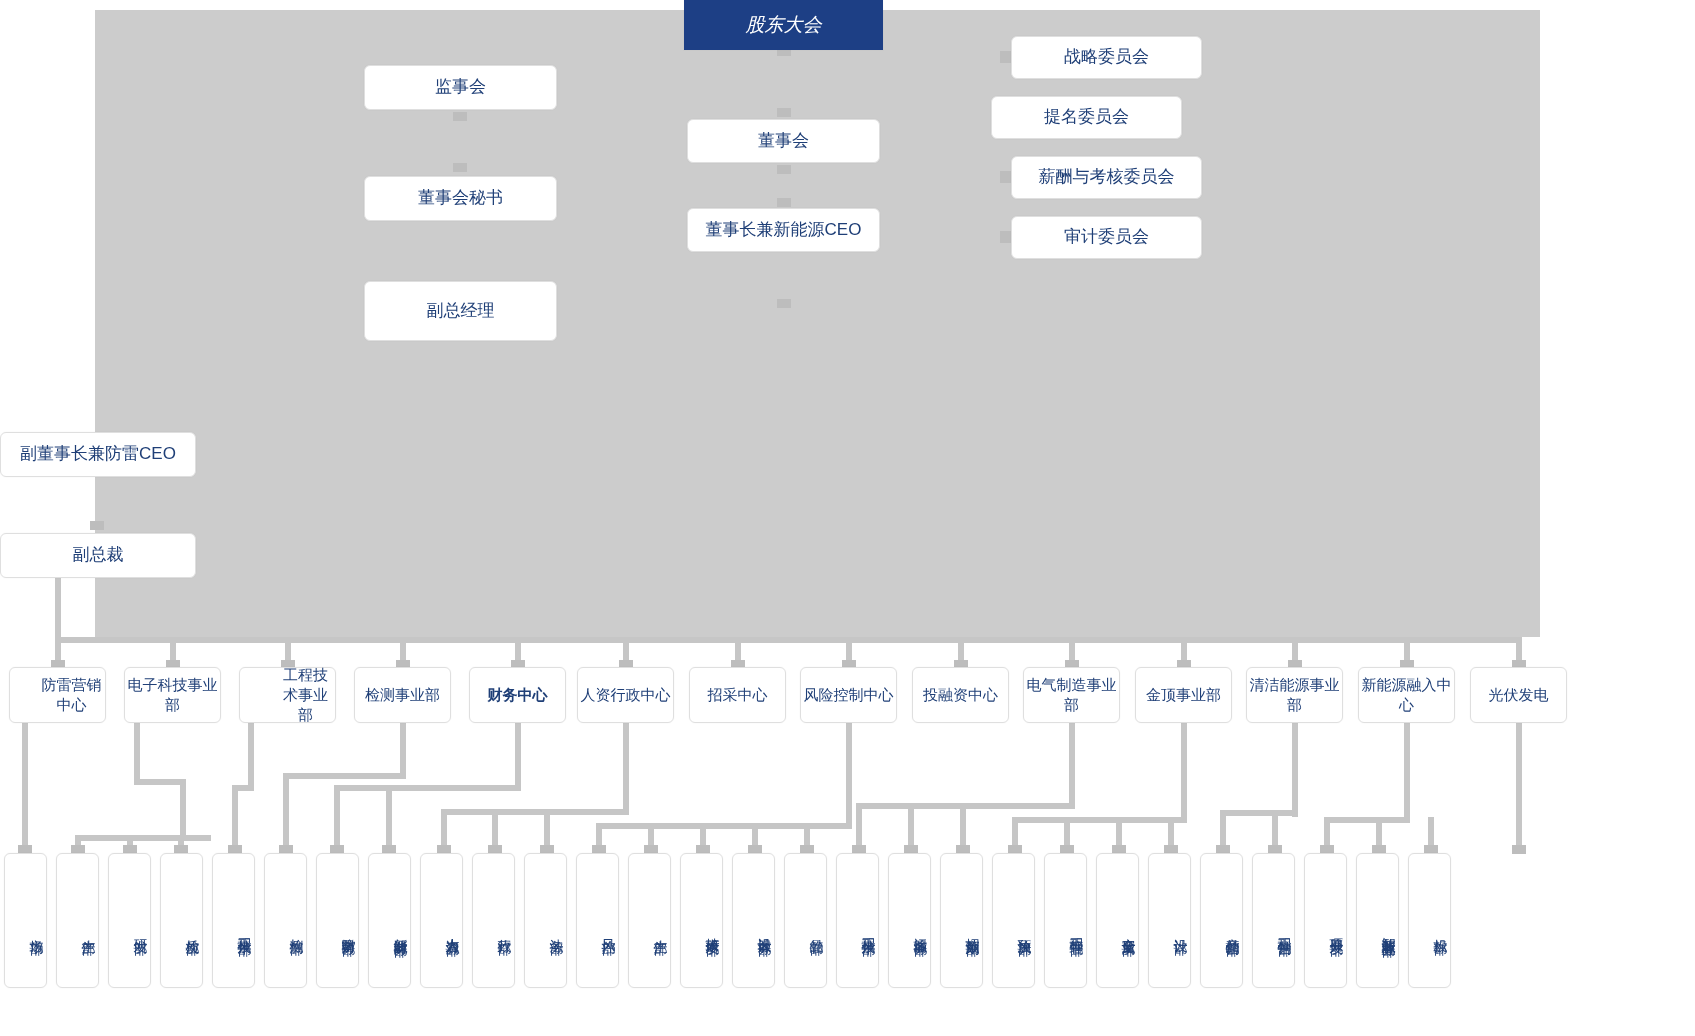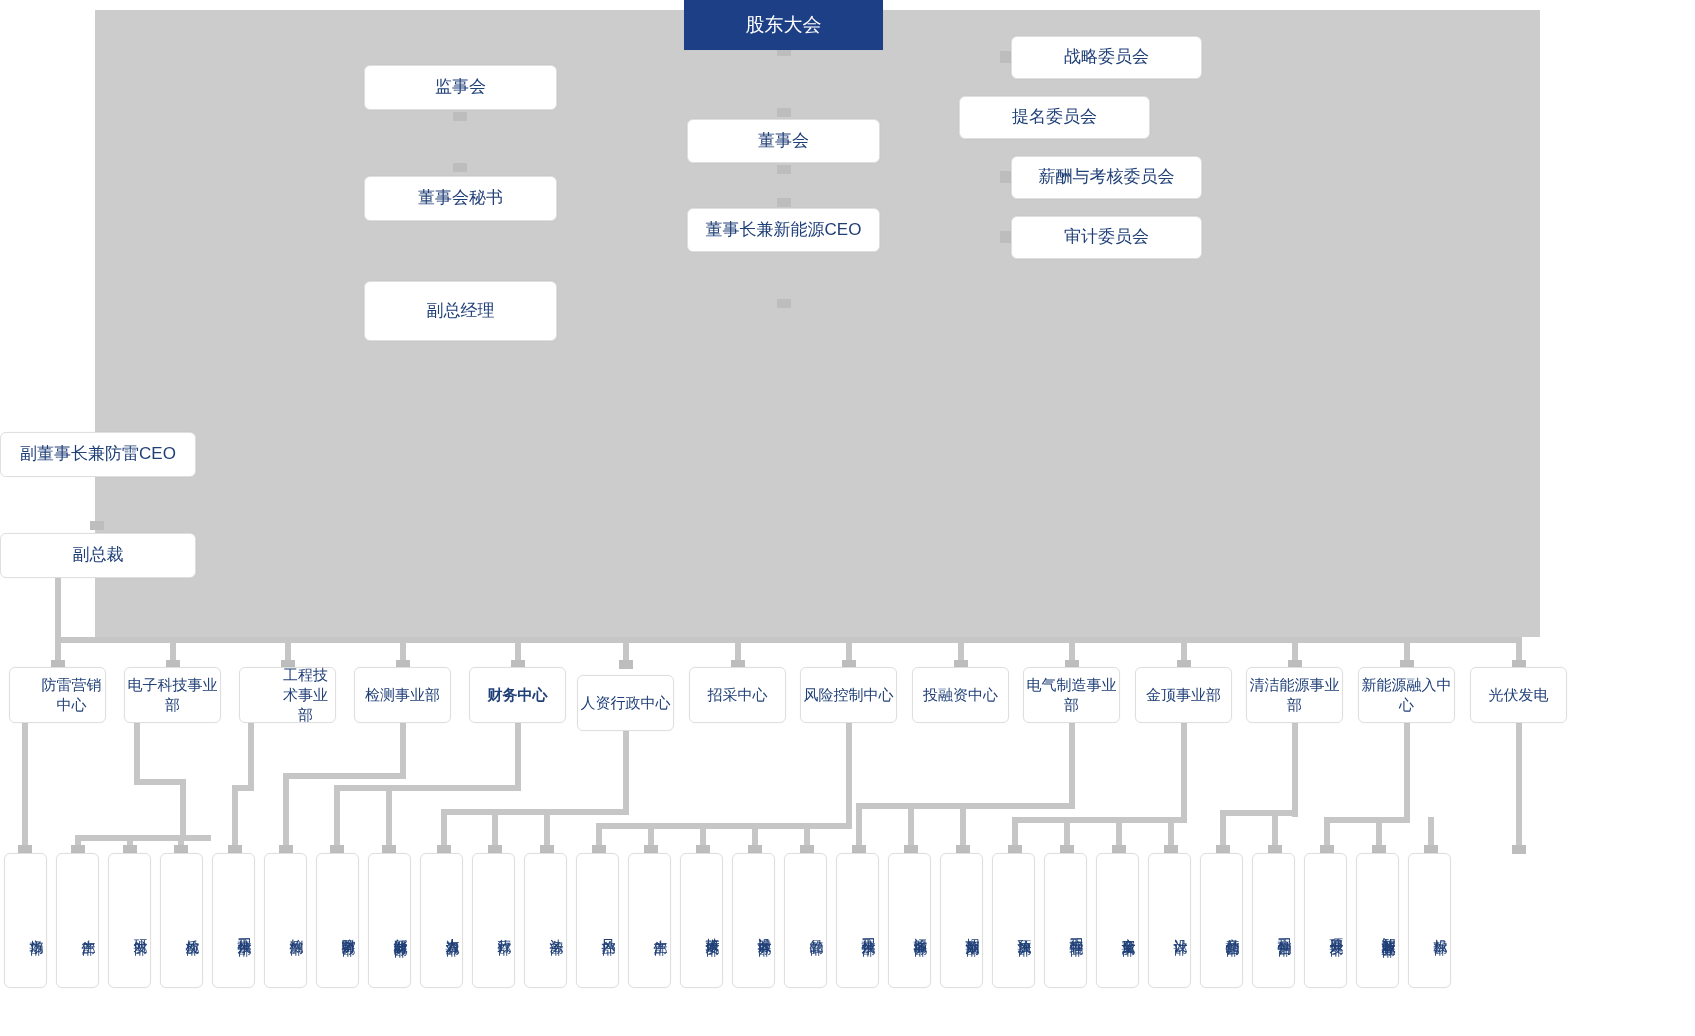--- a/index.html
+++ b/index.html
@@ -189,43 +189,43 @@
   <div class="stub" style="left:1060px;top:845px;"></div>
   <div class="stub" style="left:1112px;top:845px;"></div>
   <div class="stub" style="left:1164px;top:845px;"></div>
   <div class="stub" style="left:1216px;top:845px;"></div>
   <div class="stub" style="left:1268px;top:845px;"></div>
   <div class="stub" style="left:1320px;top:845px;"></div>
   <div class="stub" style="left:1372px;top:845px;"></div>
   <div class="stub" style="left:1424px;top:845px;"></div>
   <div class="stub" style="left:1512px;top:845px;"></div>
 
-  <div class="node root" style="left:684px;top:0px;width:199px;height:50px;">股东大会</div>
+  <div class="node root" style="left:684px;top:0px;width:199px;height:50px;font-style:italic;">股东大会</div>
 
   <div class="node lvl1" style="left:687px;top:119px;width:193px;height:44px;">董事会</div>
   <div class="node lvl1" style="left:687px;top:208px;width:193px;height:44px;">董事长兼新能源CEO</div>
 
   <div class="node lvl1" style="left:364px;top:65px;width:193px;height:45px;">监事会</div>
   <div class="node lvl1" style="left:364px;top:176px;width:193px;height:45px;">董事会秘书</div>
   <div class="node lvl1" style="left:364px;top:281px;width:193px;height:60px;text-align:center;">副总经理</div>
 
   <div class="node lvl1" style="left:1011px;top:36px;width:191px;height:43px;">战略委员会</div>
-  <div class="node lvl1" style="left:959px;top:96px;width:191px;height:43px;">提名委员会</div>
+  <div class="node lvl1" style="left:991px;top:96px;width:191px;height:43px;">提名委员会</div>
   <div class="node lvl1" style="left:1011px;top:156px;width:191px;height:43px;">薪酬与考核委员会</div>
   <div class="node lvl1" style="left:1011px;top:216px;width:191px;height:43px;">审计委员会</div>
 
   <div class="node lvl1" style="left:0px;top:432px;width:196px;height:45px;">副董事长兼防雷CEO</div>
   <div class="node lvl1" style="left:0px;top:533px;width:196px;height:45px;">副总裁</div>
 
   <div class="node lvl2" style="left:9px;top:667px;width:97px;height:56px;padding-left:28px;">防雷营销中心</div>
   <div class="node lvl2" style="left:124px;top:667px;width:97px;height:56px;">电子科技事业部</div>
   <div class="node lvl2" style="left:239px;top:667px;width:97px;height:56px;padding-left:36px;">工程技术事业部</div>
   <div class="node lvl2" style="left:354px;top:667px;width:97px;height:56px;">检测事业部</div>
   <div class="node lvl2" style="left:469px;top:667px;width:97px;height:56px;font-weight:bold;">财务中心</div>
-  <div class="node lvl2" style="left:577px;top:667px;width:97px;height:56px;margin-top:8px;">人资行政中心</div>
+  <div class="node lvl2" style="left:577px;top:667px;width:97px;height:56px;">人资行政中心</div>
   <div class="node lvl2" style="left:689px;top:667px;width:97px;height:56px;">招采中心</div>
   <div class="node lvl2" style="left:800px;top:667px;width:97px;height:56px;text-align:right;">风险控制中心</div>
   <div class="node lvl2" style="left:912px;top:667px;width:97px;height:56px;">投融资中心</div>
   <div class="node lvl2" style="left:1023px;top:667px;width:97px;height:56px;">电气制造事业部</div>
   <div class="node lvl2" style="left:1135px;top:667px;width:97px;height:56px;">金顶事业部</div>
   <div class="node lvl2" style="left:1246px;top:667px;width:97px;height:56px;">清洁能源事业部</div>
   <div class="node lvl2" style="left:1358px;top:667px;width:97px;height:56px;">新能源融入中心</div>
   <div class="node lvl2" style="left:1470px;top:667px;width:97px;height:56px;">光伏发电</div>
 
   <div class="node sub" style="left:4px;top:853px;width:43px;height:135px;">市场部</div>

